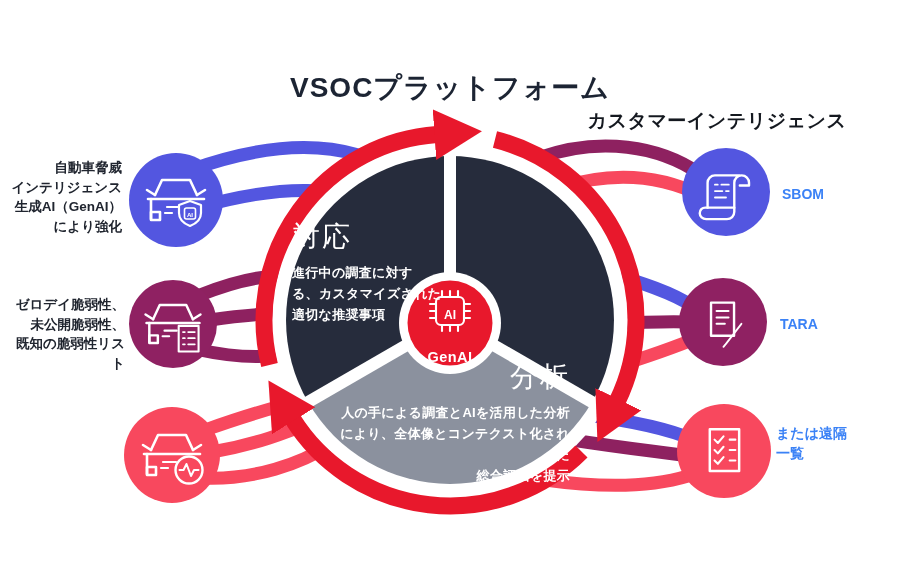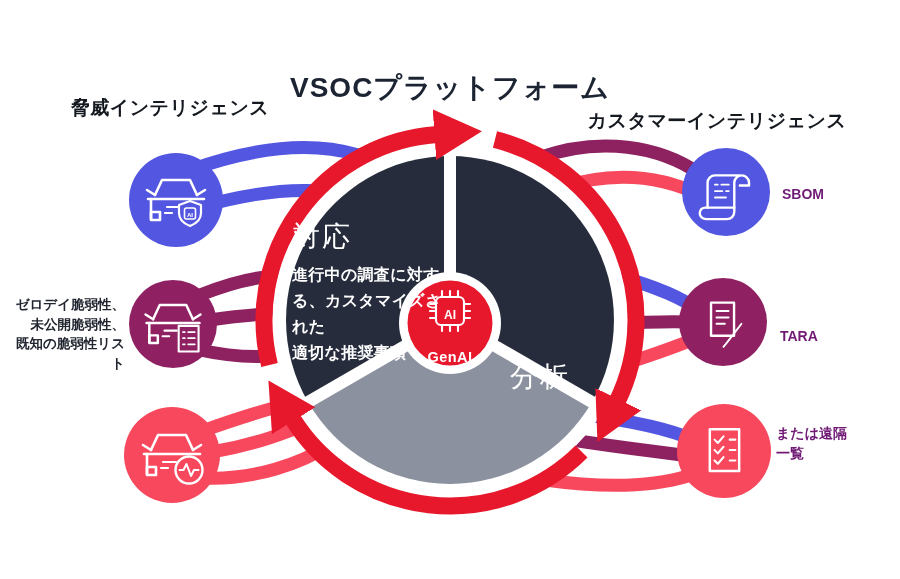--- a/index.html
+++ b/index.html
@@ -10,28 +10,28 @@
   .abs{position:absolute;}
   .pre{white-space:pre-line;}
   .page-title{
     left:0;right:0;top:50px;text-align:center;
     font-size:28px;font-weight:bold;letter-spacing:1px;color:#1c2433;
   }
   .col-header{font-size:19px;font-weight:bold;color:#14181f;letter-spacing:.5px;}
   .hdr-left{left:45px;top:95px;width:250px;text-align:center;}
   .hdr-right{left:586px;top:108px;width:262px;text-align:center;}
   .l-label{font-size:13.5px;font-weight:bold;line-height:1.45;color:#20252f;text-align:right;}
-  .r-label{font-size:14px;font-weight:bold;line-height:1.4;color:#701a75;text-align:left;}
+  .r-label{font-size:14px;font-weight:bold;line-height:1.4;color:#3b82f6;text-align:left;}
   .icon-circle{position:absolute;border-radius:50%;display:flex;align-items:center;justify-content:center;}
   .c-blue{background:#5356e0;}
   .c-maroon{background:#8f2162;}
   .c-red{background:#f8485e;}
   .seg{position:absolute;color:#ffffff;}
   .seg-title{font-size:28px;font-weight:normal;letter-spacing:2px;}
-  .seg-desc{font-size:16px;font-weight:600;line-height:1.62;margin-top:6px;letter-spacing:.3px;}
+  .seg-desc{font-size:13px;font-weight:600;line-height:1.62;margin-top:6px;letter-spacing:.3px;}
   .seg-response{left:292px;top:218px;width:158px;text-align:left;}
   .seg-detection{left:486px;top:218px;width:130px;text-align:center;}
   .seg-analysis{left:330px;top:358px;width:240px;text-align:right;}
 </style>
 </head>
 <body>
 
 <div class="canvas">
 
   <svg class="abs" style="left:0;top:0;" width="900" height="579" viewBox="0 0 900 579">
@@ -94,40 +94,46 @@
         <path d="M442 325 v6 M450 325 v6 M458 325 v6"></path>
         <path d="M430 304 h6 M430 311 h6 M430 318 h6"></path>
         <path d="M464 304 h6 M464 311 h6 M464 318 h6"></path>
       </g>
       <text x="450" y="315.5" text-anchor="middle" dominant-baseline="middle" fill="#ffffff" font-size="12" font-weight="bold">AI</text>
       <text x="450" y="362" text-anchor="middle" fill="#ffffff" font-size="14.5" font-weight="bold" letter-spacing="0.5">GenAI</text>
     </g>
   </svg>
 
   <h1 class="abs page-title">VSOCプラットフォーム</h1>
-  <div class="abs col-header hdr-left">脅威インテリジェンス</div>
   <div class="abs col-header hdr-right">カスタマーインテリジェンス</div>
 
+  <div class="abs l-label pre" style="left:8px;top:158px;width:114px;">自動車脅威
+インテリジェンス
+生成AI（GenAI）
+により強化</div>
   <div class="abs l-label pre" style="left:8px;top:295px;width:117px;">ゼロデイ脆弱性、
 未公開脆弱性、
 既知の脆弱性リスト</div>
 
   <div class="abs r-label" style="left:782px;top:185px;">SBOM</div>
-  <div class="abs r-label" style="left:780px;top:327px;">TARA</div>
+  <div class="abs r-label" style="left:780px;top:315px;">TARA</div>
   <div class="abs r-label pre" style="left:776px;top:424px;">または遠隔
 一覧</div>
 
   <div class="seg seg-response">
     <div class="seg-title">対応</div>
     <div class="seg-desc pre">進行中の調査に対す
 る、カスタマイズされた
 適切な推奨事項</div>
   </div>
   <div class="seg seg-analysis">
     <div class="seg-title">分析</div>
+    <div class="seg-desc pre">人の手による調査とAIを活用した分析
+により、全体像とコンテクスト化された
+総合評価を提示</div>
   </div>
 
   <div class="icon-circle c-blue" style="left:129px;top:153px;width:94px;height:94px;">
     <svg width="76" height="76" viewBox="0 0 76 76" fill="none" stroke="#ffffff" stroke-width="2.6" stroke-linecap="round" stroke-linejoin="round">
       <path d="M17 33 L24 18 H52 L59 33"></path>
       <path d="M17 33 L9 28 M59 33 L67 28"></path>
       <path d="M10 37 H66"></path>
       <path d="M13 37 V57"></path>
       <path d="M13 50 h9 v8 h-9 z"></path>
       <path d="M29 45 h13 M27 51 h7" stroke-width="2.2"></path>

